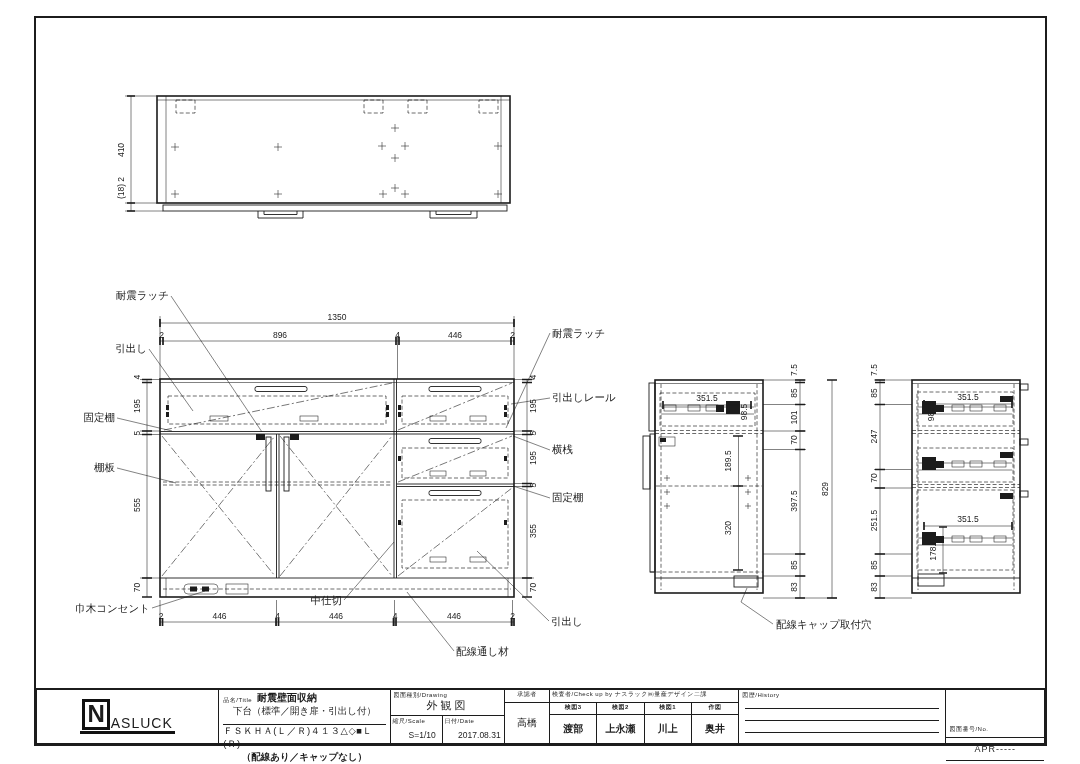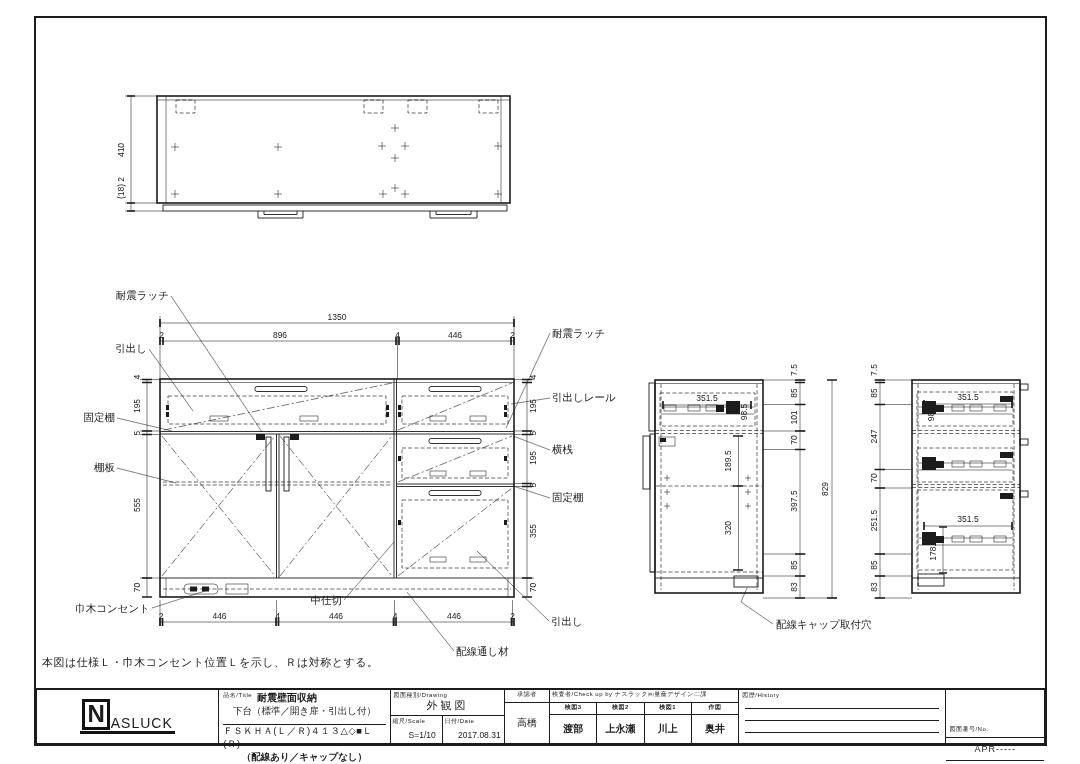--- a/index.html
+++ b/index.html
@@ -25,21 +25,21 @@
       box-sizing:border-box;display:flex;background:#fff;}
   .tb-cell{border-right:1.4px solid #1c1c1c;box-sizing:border-box;position:relative;height:100%;}
   .tb-cell:last-child{border-right:none;margin-top:35px;}
   .tiny{font-size:6px;letter-spacing:.5px;white-space:nowrap;}
   .logo-cell{width:183px;display:flex;align-items:center;justify-content:center;}
   .logo{display:inline-flex;align-items:flex-end;border-bottom:3px solid #111;padding:0 2px 1px 2px;}
   .logo-n{display:inline-block;border:3px solid #111;font-size:24px;font-weight:800;line-height:1;
           padding:0 2px 1px 2px;margin-right:1px;}
   .logo-rest{font-size:14px;font-weight:400;letter-spacing:1px;line-height:1;}
   .name-cell{width:172px;display:flex;flex-direction:column;justify-content:space-evenly;padding:1px 4px;}
-  .name-r1{display:flex;align-items:flex-start;gap:5px;}
+  .name-r1{display:flex;align-items:flex-end;gap:5px;}
   .name-main{font-size:10px;font-weight:bold;}
   .name-r2{font-size:9.5px;text-align:center;border-bottom:1px solid #1c1c1c;padding-bottom:6px;}
   .name-r3{font-size:9.5px;text-align:left;letter-spacing:.5px;}
   .name-r4{font-size:9.5px;text-align:center;font-weight:bold;}
   .draw-cell{width:115px;display:flex;flex-direction:column;}
   .draw-top{flex:1;border-bottom:1.4px solid #1c1c1c;position:relative;}
   .draw-top .tiny{position:absolute;top:1px;left:3px;}
   .draw-type{position:absolute;left:0;right:0;top:8px;text-align:center;font-size:11px;letter-spacing:3px;}
   .draw-bottom{height:27px;display:flex;}
   .sd-box{position:relative;box-sizing:border-box;}
@@ -296,21 +296,20 @@
     <text class="dt" text-anchor="middle" x="876.5" y="370" transform="rotate(-90 876.5 370)">7.5</text>
     <text class="dt" text-anchor="middle" x="876.5" y="393" transform="rotate(-90 876.5 393)">85</text>
     <text class="dt" text-anchor="middle" x="876.5" y="436.5" transform="rotate(-90 876.5 436.5)">247</text>
     <text class="dt" text-anchor="middle" x="876.5" y="478" transform="rotate(-90 876.5 478)">70</text>
     <text class="dt" text-anchor="middle" x="876.5" y="520.5" transform="rotate(-90 876.5 520.5)">251.5</text>
     <text class="dt" text-anchor="middle" x="876.5" y="565" transform="rotate(-90 876.5 565)">85</text>
     <text class="dt" text-anchor="middle" x="876.5" y="587" transform="rotate(-90 876.5 587)">83</text>
   </g>
 </svg>
 
-<div class="note">本図は仕様Ｌ・巾木コンセント位置Ｌを示し、Ｒは対称とする。</div>
 
 <div class="tb">
   <div class="tb-cell logo-cell">
     <div class="logo">
       <span class="logo-n">N</span>
           <span class="logo-rest">ASLUCK</span>
     </div>
   </div>
   <div class="tb-cell name-cell">
     <div class="name-r1">

